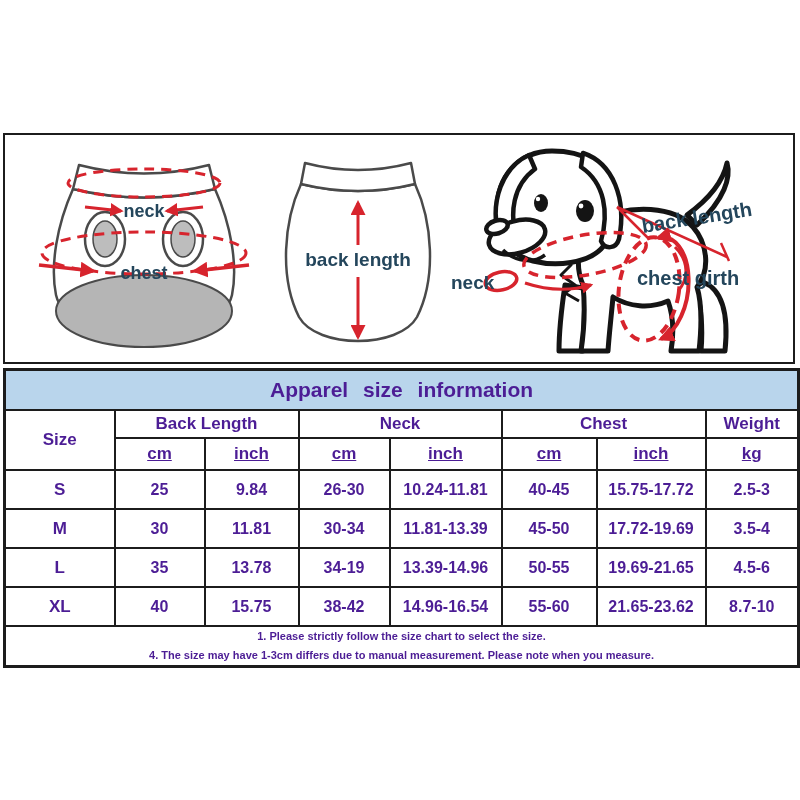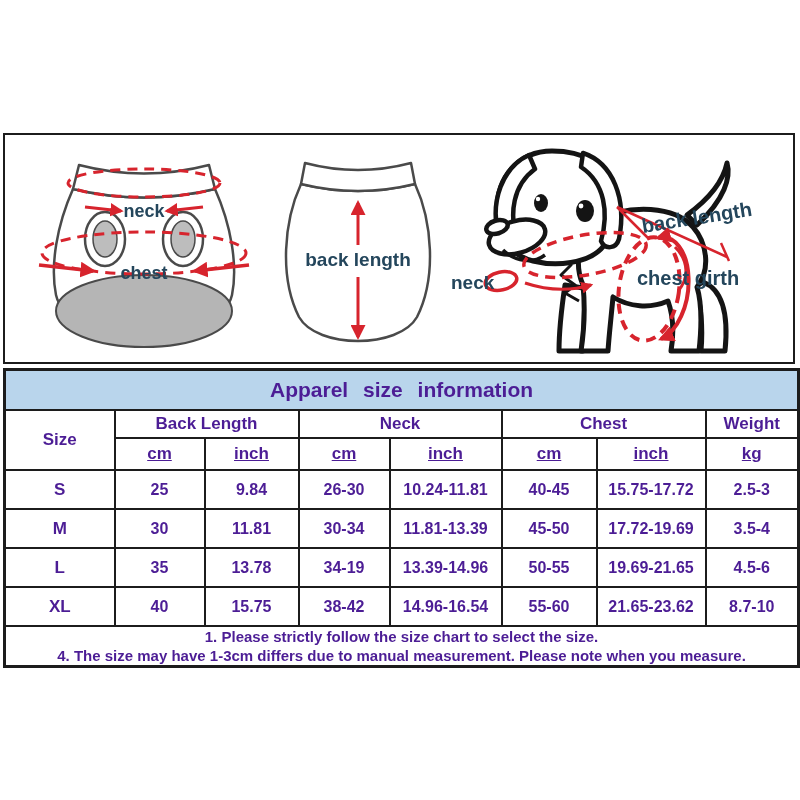--- a/index.html
+++ b/index.html
@@ -26,21 +26,21 @@
                    border-collapse:collapse;table-layout:fixed;
                    border:3px solid #1c1c1c;}
   table.size-table td{border:2px solid #1c1c1c;text-align:center;
                       font-weight:bold;color:#4c1d95;padding:0;
                       overflow:hidden;white-space:nowrap;}
   td.title-cell{background:var(--title-bg,#b9d5ec);height:38px;font-size:21px;word-spacing:9px;}
   tr.group-row td{height:26px;font-size:17px;}
   tr.sub-row td{height:30px;font-size:17px;text-decoration:underline;}
   tr.data-row td{height:37px;font-size:16px;}
   tr.data-row td.size-cell{font-size:17px;}
-  td.notes-cell{text-align:left;font-size:15px;line-height:19px;
+  td.notes-cell{text-align:left;font-size:11px;line-height:19px;
                 padding:2px 4px 3px 4px;white-space:pre-wrap;}
 </style>
 </head>
 <body>
 
 <div class="page">
 
   <div class="art-panel">
 
     <svg class="art art-front" viewBox="0 0 222 212">

